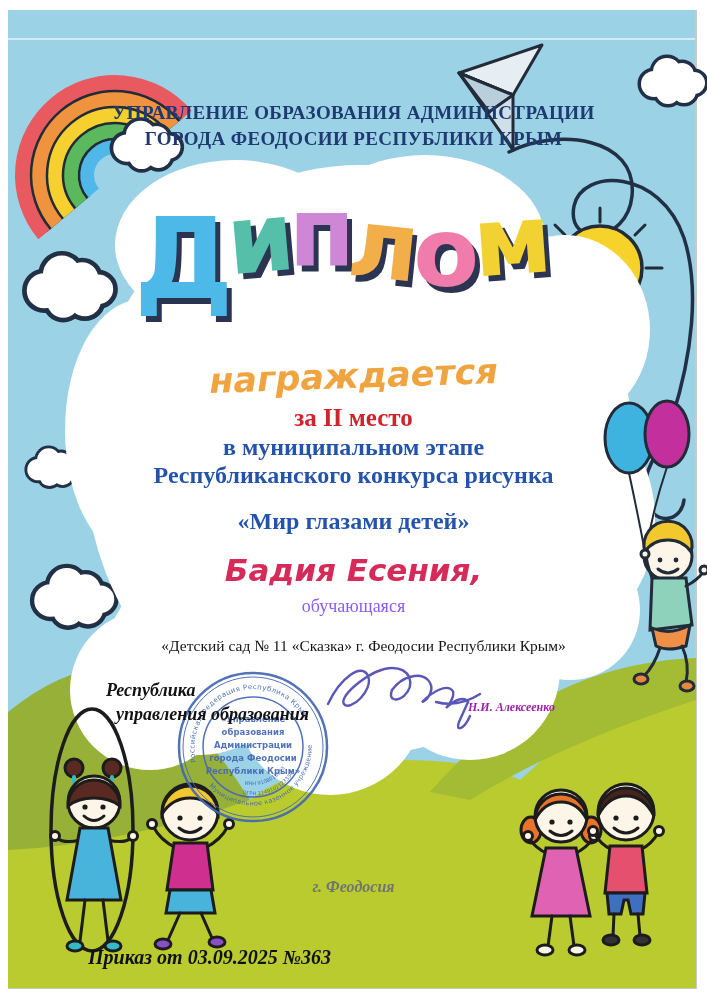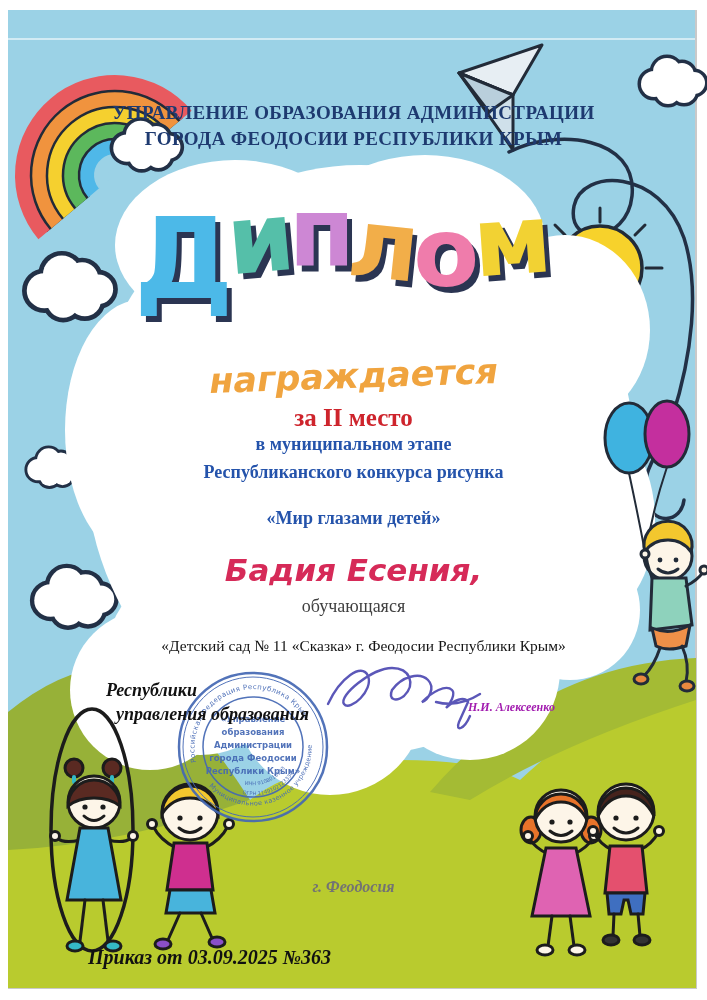--- a/index.html
+++ b/index.html
@@ -14,25 +14,25 @@
   .t-letter{display:inline-block;text-shadow:5px 6px 0 #2b3552;letter-spacing:-6px;}
   .t0{font-size:1.16em;transform:translateY(8px);}
   .t1{transform:translateY(-18px) rotate(-5deg);}
   .t2{transform:translateY(-24px);}
   .t3{transform:translateY(-12px) rotate(6deg);}
   .t4{transform:translateY(-4px);}
   .t5{transform:translateY(-16px) rotate(-4deg);}
   .subtitle{top:356px;color:#f0a43f;font-family:"DejaVu Sans",sans-serif;
       font-weight:bold;font-style:italic;font-size:35px;transform:rotate(-2deg);}
   .place{top:404px;color:#ce242c;font-weight:bold;font-size:25px;}
-  .blue-line{color:#2453ab;font-weight:bold;font-size:18px;}
+  .blue-line{color:#2453ab;font-weight:bold;font-size:24px;}
   .bl1{top:434px;} .bl2{top:462px;} .bl3{top:508px;}
   .name{top:552px;color:#d62a58;font-family:"DejaVu Sans",sans-serif;
       font-weight:bold;font-style:italic;font-size:31px;}
-  .desc{top:596px;color:#404040;font-size:18px;}
+  .desc{top:596px;color:#8b5cf6;font-size:18px;}
   .org1{top:618px;color:#141414;font-size:15.5px;}
   .org2{top:637px;color:#141414;font-size:15.5px;padding-left:20px;}
   .role1{left:106px;top:680px;color:#111;font-weight:bold;font-style:italic;font-size:18px;}
   .role2{left:116px;top:704px;color:#111;font-weight:bold;font-style:italic;font-size:18px;}
   .signer{left:468px;top:700px;color:#a21caf;font-weight:bold;font-style:italic;font-size:12px;}
   .city{top:878px;color:#737373;font-weight:bold;font-style:italic;font-size:16px;}
   .order{left:88px;top:946px;color:#111;font-weight:bold;font-style:italic;font-size:20px;}
   .stamp-ring{fill:#4468b4;font-family:"DejaVu Sans",sans-serif;}
   .stamp-center{fill:#4468b4;font-family:"DejaVu Sans",sans-serif;font-weight:bold;
       text-anchor:middle;}
@@ -281,19 +281,19 @@
   <div class="txt center subtitle">награждается</div>
   <div class="txt center place">за II место</div>
   <div class="txt center blue-line bl1">в муниципальном этапе</div>
   <div class="txt center blue-line bl2">Республиканского конкурса рисунка</div>
   <div class="txt center blue-line bl3">«Мир глазами детей»</div>
 
   <div class="txt center name">Бадия Есения,</div>
   <div class="txt center desc">обучающаяся</div>
   <div class="txt center org2">«Детский сад № 11 «Сказка» г. Феодосии Республики Крым»</div>
 
-  <div class="txt role1">Республики</div>
+  <div class="txt role1">Республика</div>
   <div class="txt role2">управления образования</div>
   <div class="txt signer">Н.И. Алексеенко</div>
 
   <div class="txt center city">г. Феодосия</div>
   <div class="txt order">Приказ от 03.09.2025 №363</div>
 </div>
 
 </body></html>

